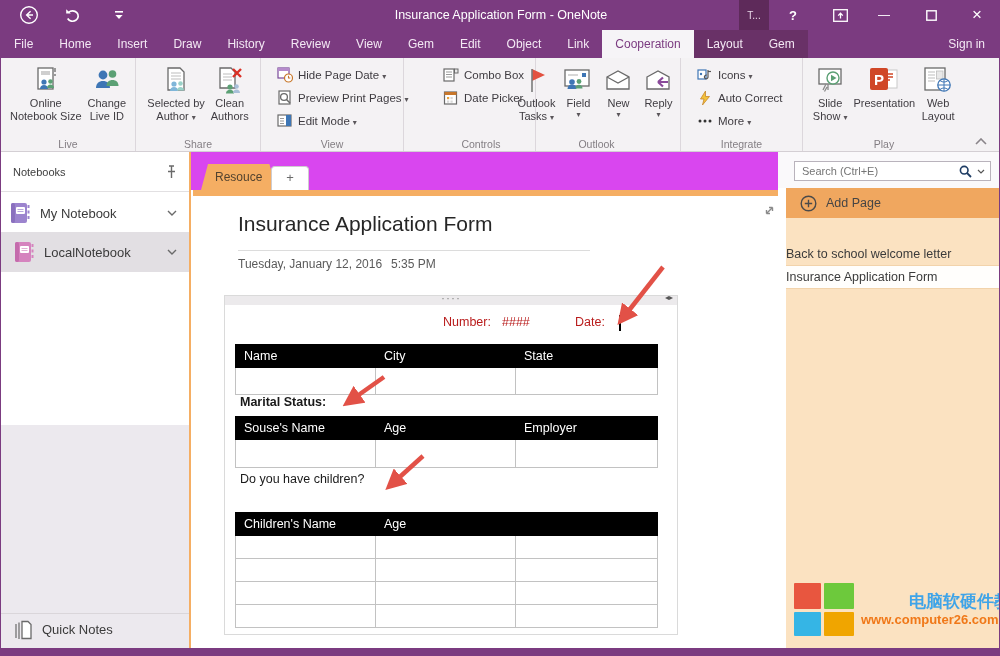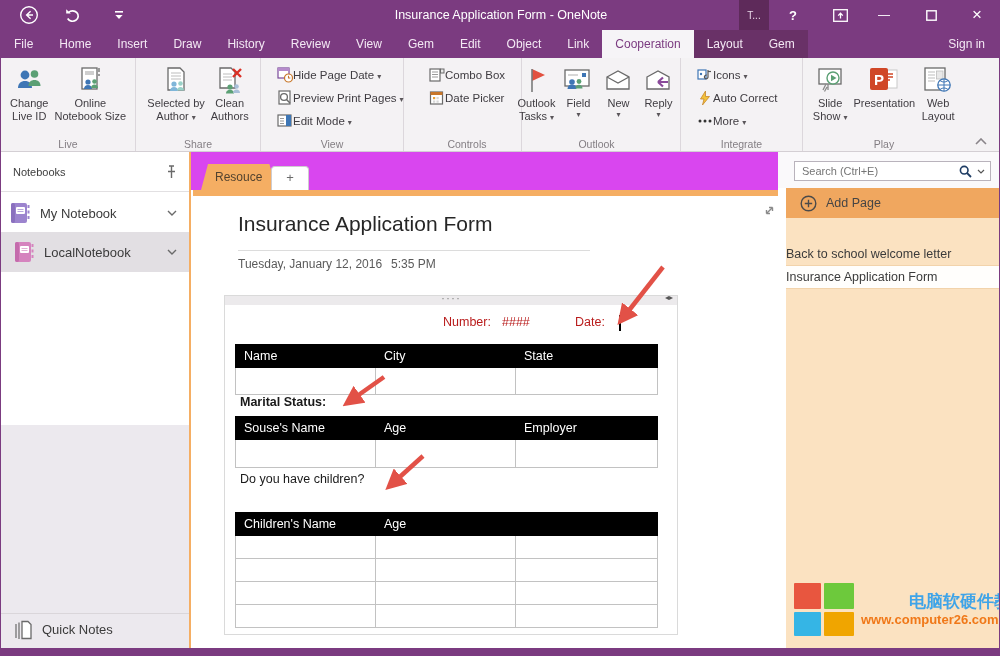--- a/index.html
+++ b/index.html
@@ -30,21 +30,21 @@
   .rgroup{position:absolute;top:0;height:93px;border-right:1px solid #DCD7DC;}
   .rg-label{position:absolute;bottom:1px;left:0;right:0;text-align:center;font-size:10.5px;color:#837E83;}
   .lrow{display:flex;justify-content:center;align-items:flex-start;padding-top:3px;}
   .lbtn{display:flex;flex-direction:column;align-items:center;padding:2px 3px;min-width:40px;cursor:default;}
   .licon{height:34px;display:flex;align-items:center;justify-content:center;}
   .l1,.l2{font-size:11px;line-height:13px;color:#3F3C41;text-align:center;white-space:nowrap;}
   .drop::after{content:"▾";font-size:8px;color:#5A565A;margin-left:3px;}
   .lcar{font-size:8px;line-height:9px;color:#5A565A;}
   .lcar::after{content:"▾";}
   .scol{display:flex;flex-direction:column;padding:5px 0 0 8px;}
-  .sbtn{display:flex;align-items:center;height:23px;font-size:11.5px;color:#3F3C41;cursor:default;white-space:nowrap;padding-left:8px;}
+  .sbtn{display:flex;align-items:center;gap:5px;height:23px;font-size:11.5px;color:#3F3C41;cursor:default;white-space:nowrap;padding-left:8px;}
   .collapse{position:absolute;right:14px;bottom:6px;color:#8A858A;}
 
   
   .sidebar{position:absolute;left:0;top:152px;width:188px;height:496px;background:#FFF;}
   .nb-head{position:absolute;left:0;top:0;width:100%;height:39px;display:flex;align-items:center;padding:0 12px;}
   .nb-title{font-size:11px;color:#404040;flex:1;}
   .nb-div{position:absolute;left:0;top:39px;width:100%;border-top:1px solid #E2E0E2;}
   .nb-item{position:absolute;left:0;width:100%;height:38px;display:flex;align-items:center;gap:9px;padding:0 12px;cursor:default;}
   .nb-item.sel{background:#E2DFE3;}
   .nb-label{font-size:13px;color:#3B3B3B;flex:1;}
@@ -169,45 +169,45 @@
     </div>
     <div class="signin">Sign in</div>
   </div>
 
   <div class="ribbon">
 
     <div class="rgroup" style="left:0;width:135px;">
       <div class="lrow">
         <div class="lbtn">
           <span class="licon">
-            <svg width="28" height="26" viewBox="0 0 28 26">
-              <circle cx="10" cy="8" r="4.4" fill="#3E76B5"></circle>
-              <path d="M3 21 c0-4.6 3-7 7-7 s7 2.4 7 7 z" fill="#3E76B5"></path>
-              <circle cx="19.5" cy="7" r="3.8" fill="#5BA074"></circle>
-              <path d="M13.5 19 c0-4 2.6-6 6-6 s6 2 6 6 z" fill="#5BA074"></path>
-            </svg>
-          </span>
-          <span class="l1">Change</span>
-          <span class="l2">Live ID</span>
-        </div>
-        <div class="lbtn">
-          <span class="licon">
             <svg width="28" height="28" viewBox="0 0 28 28">
               <rect x="6" y="2" width="15" height="21" fill="#FFF" stroke="#6A6A6A" stroke-width="1.3"></rect>
               <rect x="9" y="5" width="9" height="4" fill="#CFCFCF"></rect>
               <path d="M23 2 v4 M23 8 v2" stroke="#6A6A6A" stroke-width="1.3"></path>
               <circle cx="12" cy="16" r="2.6" fill="#3E76B5"></circle>
               <path d="M8 23 c0-2.8 1.8-4 4-4 s4 1.2 4 4 z" fill="#3E76B5"></path>
               <circle cx="18.5" cy="15.5" r="2.3" fill="#5BA074"></circle>
               <path d="M15 22 c0-2.4 1.5-3.6 3.5-3.6 s3.5 1.2 3.5 3.6 z" fill="#5BA074"></path>
             </svg>
           </span>
           <span class="l1">Online</span>
           <span class="l2">Notebook Size</span>
         </div>
+        <div class="lbtn">
+          <span class="licon">
+            <svg width="28" height="26" viewBox="0 0 28 26">
+              <circle cx="10" cy="8" r="4.4" fill="#3E76B5"></circle>
+              <path d="M3 21 c0-4.6 3-7 7-7 s7 2.4 7 7 z" fill="#3E76B5"></path>
+              <circle cx="19.5" cy="7" r="3.8" fill="#5BA074"></circle>
+              <path d="M13.5 19 c0-4 2.6-6 6-6 s6 2 6 6 z" fill="#5BA074"></path>
+            </svg>
+          </span>
+          <span class="l1">Change</span>
+          <span class="l2">Live ID</span>
+        </div>
       </div>
       <div class="rg-label">Live</div>
     </div>
 
     <div class="rgroup" style="left:135px;width:125px;">
       <div class="lrow">
         <div class="lbtn">
           <span class="licon">
             <svg width="26" height="28" viewBox="0 0 26 28">
               <path d="M5 2 H17 L21 6 V24 H5 Z" fill="#FFF" stroke="#6A6A6A" stroke-width="1.3"></path>
@@ -270,21 +270,21 @@
               <rect x="9" y="2" width="5" height="11" fill="#3E76B5"></rect>
               <path d="M3 5.5 H7 M3 8 H7 M3 10.5 H7" stroke="#9A9A9A" stroke-width="1.1"></path>
             </svg>
           </span>
           <span class="drop">Edit Mode</span>
         </div>
       </div>
       <div class="rg-label">View</div>
     </div>
 
-    <div class="rgroup" style="left:412px;width:109px;">
+    <div class="rgroup" style="left:426px;width:109px;">
       <div class="scol">
         <div class="sbtn">
           <span>
             <svg width="16" height="16" viewBox="0 0 16 16">
               <rect x="1" y="2" width="10" height="12" fill="#FFF" stroke="#6A6A6A" stroke-width="1.2"></rect>
               <path d="M3 5 H9 M3 7.5 H9 M3 10 H9" stroke="#9A9A9A" stroke-width="1.1"></path>
               <rect x="11.5" y="2" width="3.5" height="4" fill="#E8E8E8" stroke="#6A6A6A" stroke-width="1"></rect>
             </svg>
           </span>
           <span>Combo Box</span>

